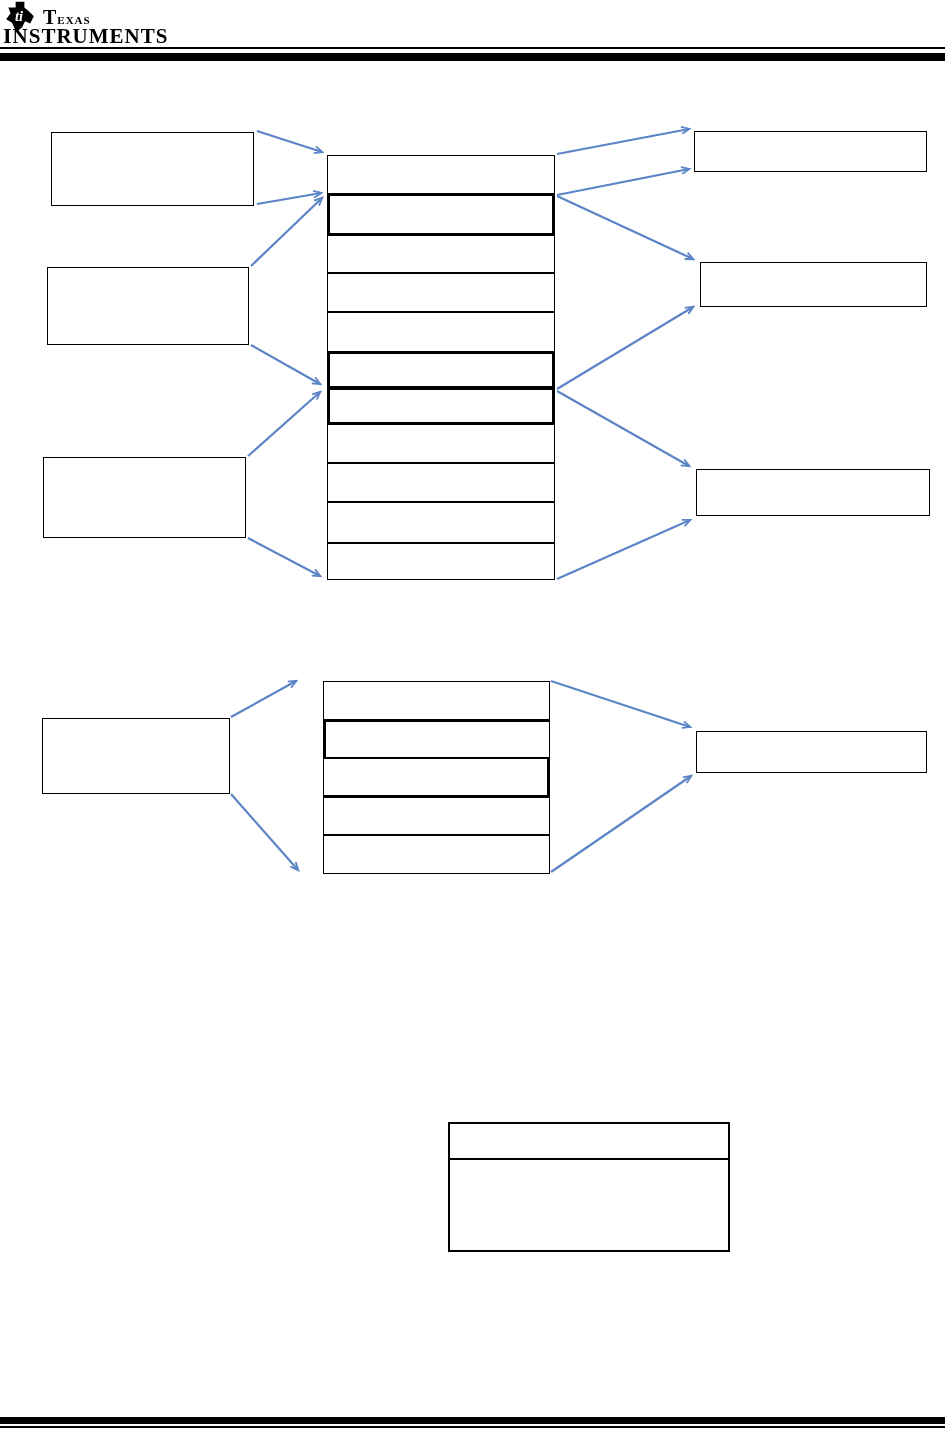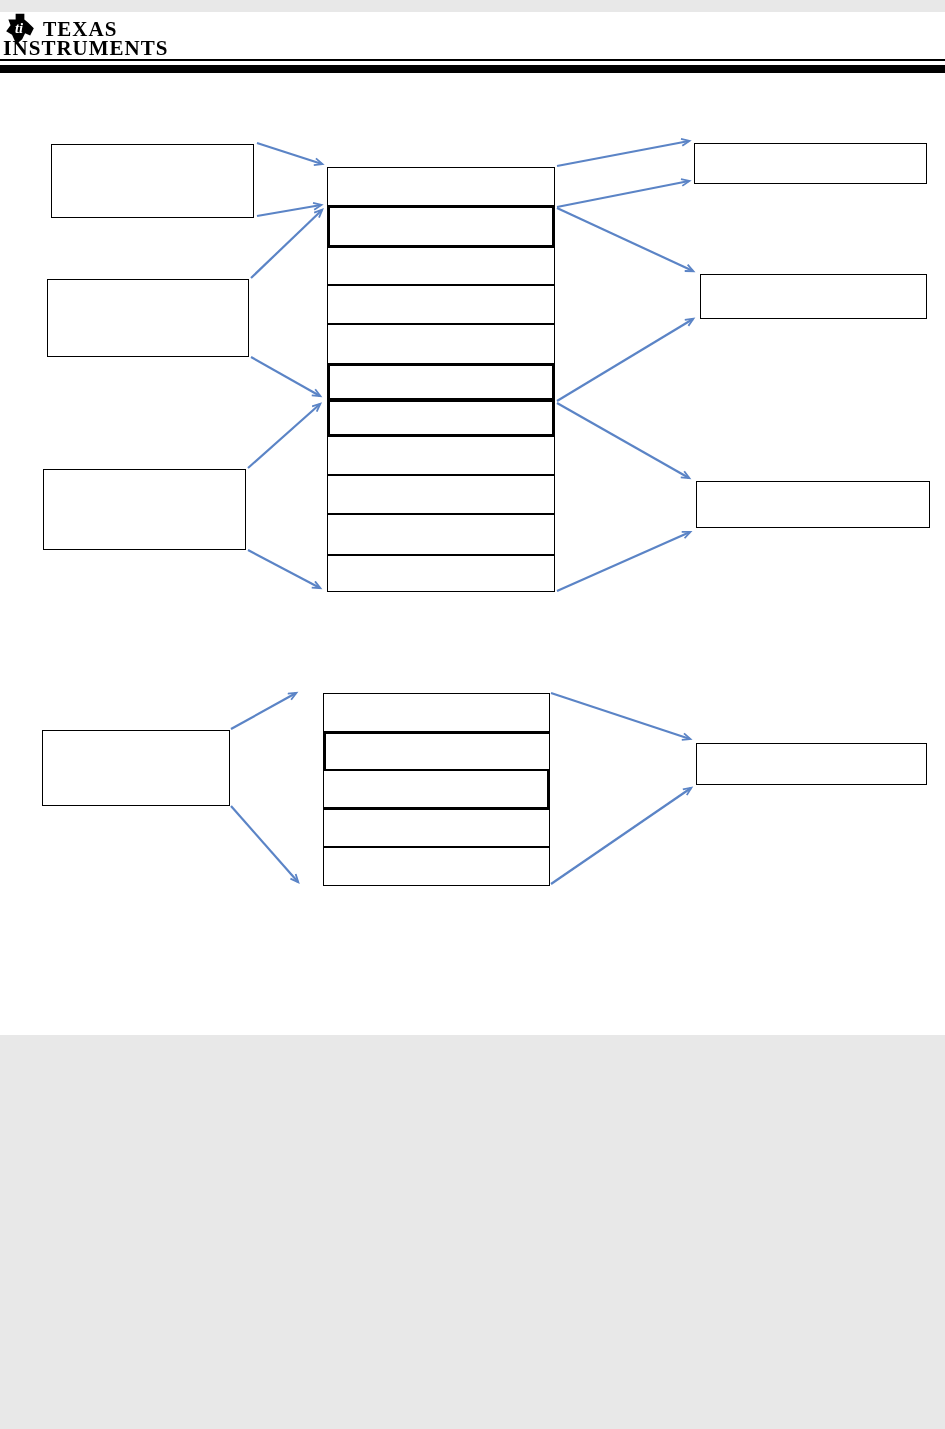--- a/index.html
+++ b/index.html
@@ -1,28 +1,28 @@
 <!DOCTYPE html>
 <html><head>
 <meta charset="utf-8">
 <style>
   html,body{margin:0;padding:0;background:#e8e8e8;}
   .page{
     position:relative;
-    width:945px;height:1023px;
-    margin:12px auto;
+    width:945px;height:1429px;
+    margin:0 auto;
     background:#ffffff;
     font-family:"Liberation Serif", serif;
     overflow:hidden;
   }
   
   .logo-mark{position:absolute;left:4px;top:1px;width:32px;height:32px;}
   .brand-line{position:absolute;color:#000;font-weight:700;letter-spacing:1px;
     text-transform:uppercase;line-height:1;white-space:nowrap;}
-  .brand-1{left:43px;top:7px;font-size:21px;}
+  .brand-1{left:43px;top:7px;font-size:11px;}
   .brand-1::first-letter{font-size:20px;}
   .brand-2{left:3px;top:25px;font-size:21px;}
   .brand-2::first-letter{font-size:22px;}
   .rule{position:absolute;left:0;width:945px;background:#000;}
   .rule-top-thin{top:47px;height:2px;}
   .rule-top-thick{top:53px;height:8px;}
   .rule-bot-thick{top:1417px;height:7px;}
   .rule-bot-thin{top:1426px;height:2px;}
   
   .bx{position:absolute;border:1.6px solid #000;box-sizing:border-box;background:transparent;}

